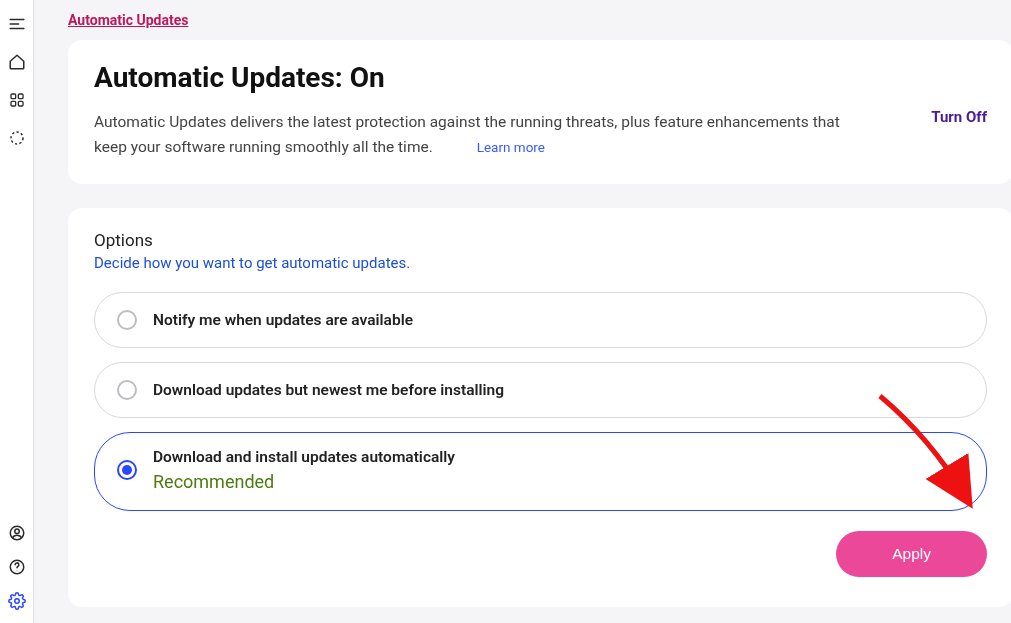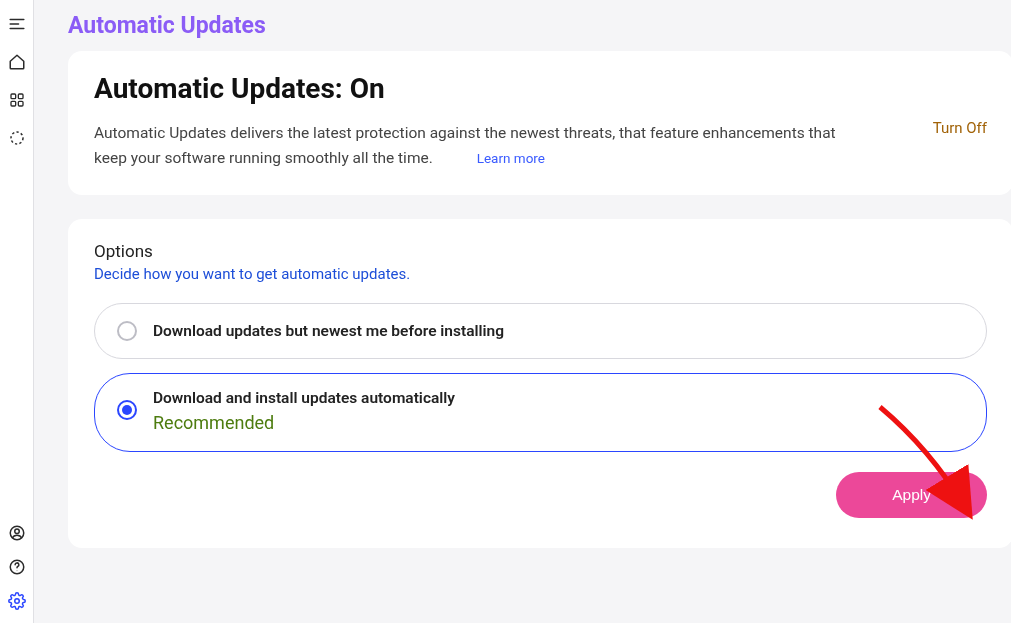--- a/index.html
+++ b/index.html
@@ -39,42 +39,43 @@
       color: #2b2b2b;
     }
     .side-icon.active { color: #2b46ff; }
     .main {
       position: absolute;
       left: 34px; right: 0; top: 0; bottom: 0;
       background: #f5f5f7;
       padding: 12px 0 0 0;
     }
     .page-title {
-      font-size: 23px;
+      font-size: 14px;
       font-weight: 700;
-      color: #8b5cf6;
+      color: #be185d;
       padding: 0 0 12px 34px;
+      text-decoration: underline;
     }
     .card {
       background: #fff;
       border-radius: 14px;
       margin: 0 0 24px 34px;
       padding: 22px 26px 24px 26px;
       box-shadow: 0 0 0 0 rgba(0,0,0,0);
       width: 945px;
       position: relative;
     }
     .card.pad-bottom { padding-bottom: 30px; }
     .status-row { display: flex; justify-content: space-between; align-items: flex-start; }
     .status-text-col { max-width: 760px; }
     .status-title { font-size: 28px; font-weight: 700; line-height: 1.15; color: #111; margin-bottom: 16px; }
     .status-desc { font-size: 15.5px; color: #444; line-height: 1.6; }
     .learn-link { color: #3a5bff; font-size: 13.5px; cursor: pointer; padding-left: 40px; }
     .turn-off {
-      color: #a16207; font-weight: 400; font-size: 15px; cursor: pointer;
+      color: #4c1d95; font-weight: 700; font-size: 15px; cursor: pointer;
       margin-top: 46px;
     }
     .options-title { font-size: 17px; font-weight: 400; color: #222; margin-bottom: 4px; }
     .options-subtitle { font-size: 15px; color: #1d4ed8; margin-bottom: 20px; }
     .radio-option {
       border: 1px solid #d8d8de;
       border-radius: 36px;
       padding: 17px 22px;
       display: flex;
       align-items: center;
@@ -175,31 +176,37 @@
 </div>
 
 <div class="main">
   <div class="page-title">Automatic Updates</div>
 
   <div class="card">
     <div class="status-row">
       <div class="status-text-col">
         <div class="status-title">Automatic Updates: On</div>
         <div class="status-desc">
-          <span>Automatic Updates delivers the latest protection against the newest threats, that feature enhancements that keep your software running smoothly all the time. </span><span class="learn-link">Learn more</span>
+          <span>Automatic Updates delivers the latest protection against the running threats, plus feature enhancements that keep your software running smoothly all the time. </span><span class="learn-link">Learn more</span>
         </div>
       </div>
       <div class="turn-off">Turn Off</div>
     </div>
   </div>
 
   <div class="card pad-bottom" style="position:relative;">
     <div class="options-title">Options</div>
     <div class="options-subtitle">Decide how you want to get automatic updates.</div>
 
+    <div class="radio-option">
+      <div class="radio-dot"></div>
+      <div class="radio-text-col">
+        <div class="radio-label">Notify me when updates are available</div>
+      </div>
+    </div>
 
     <div class="radio-option">
       <div class="radio-dot"></div>
       <div class="radio-text-col">
         <div class="radio-label">Download updates but newest me before installing</div>
       </div>
     </div>
 
     <div class="radio-option selected">
       <div class="radio-dot"></div>

